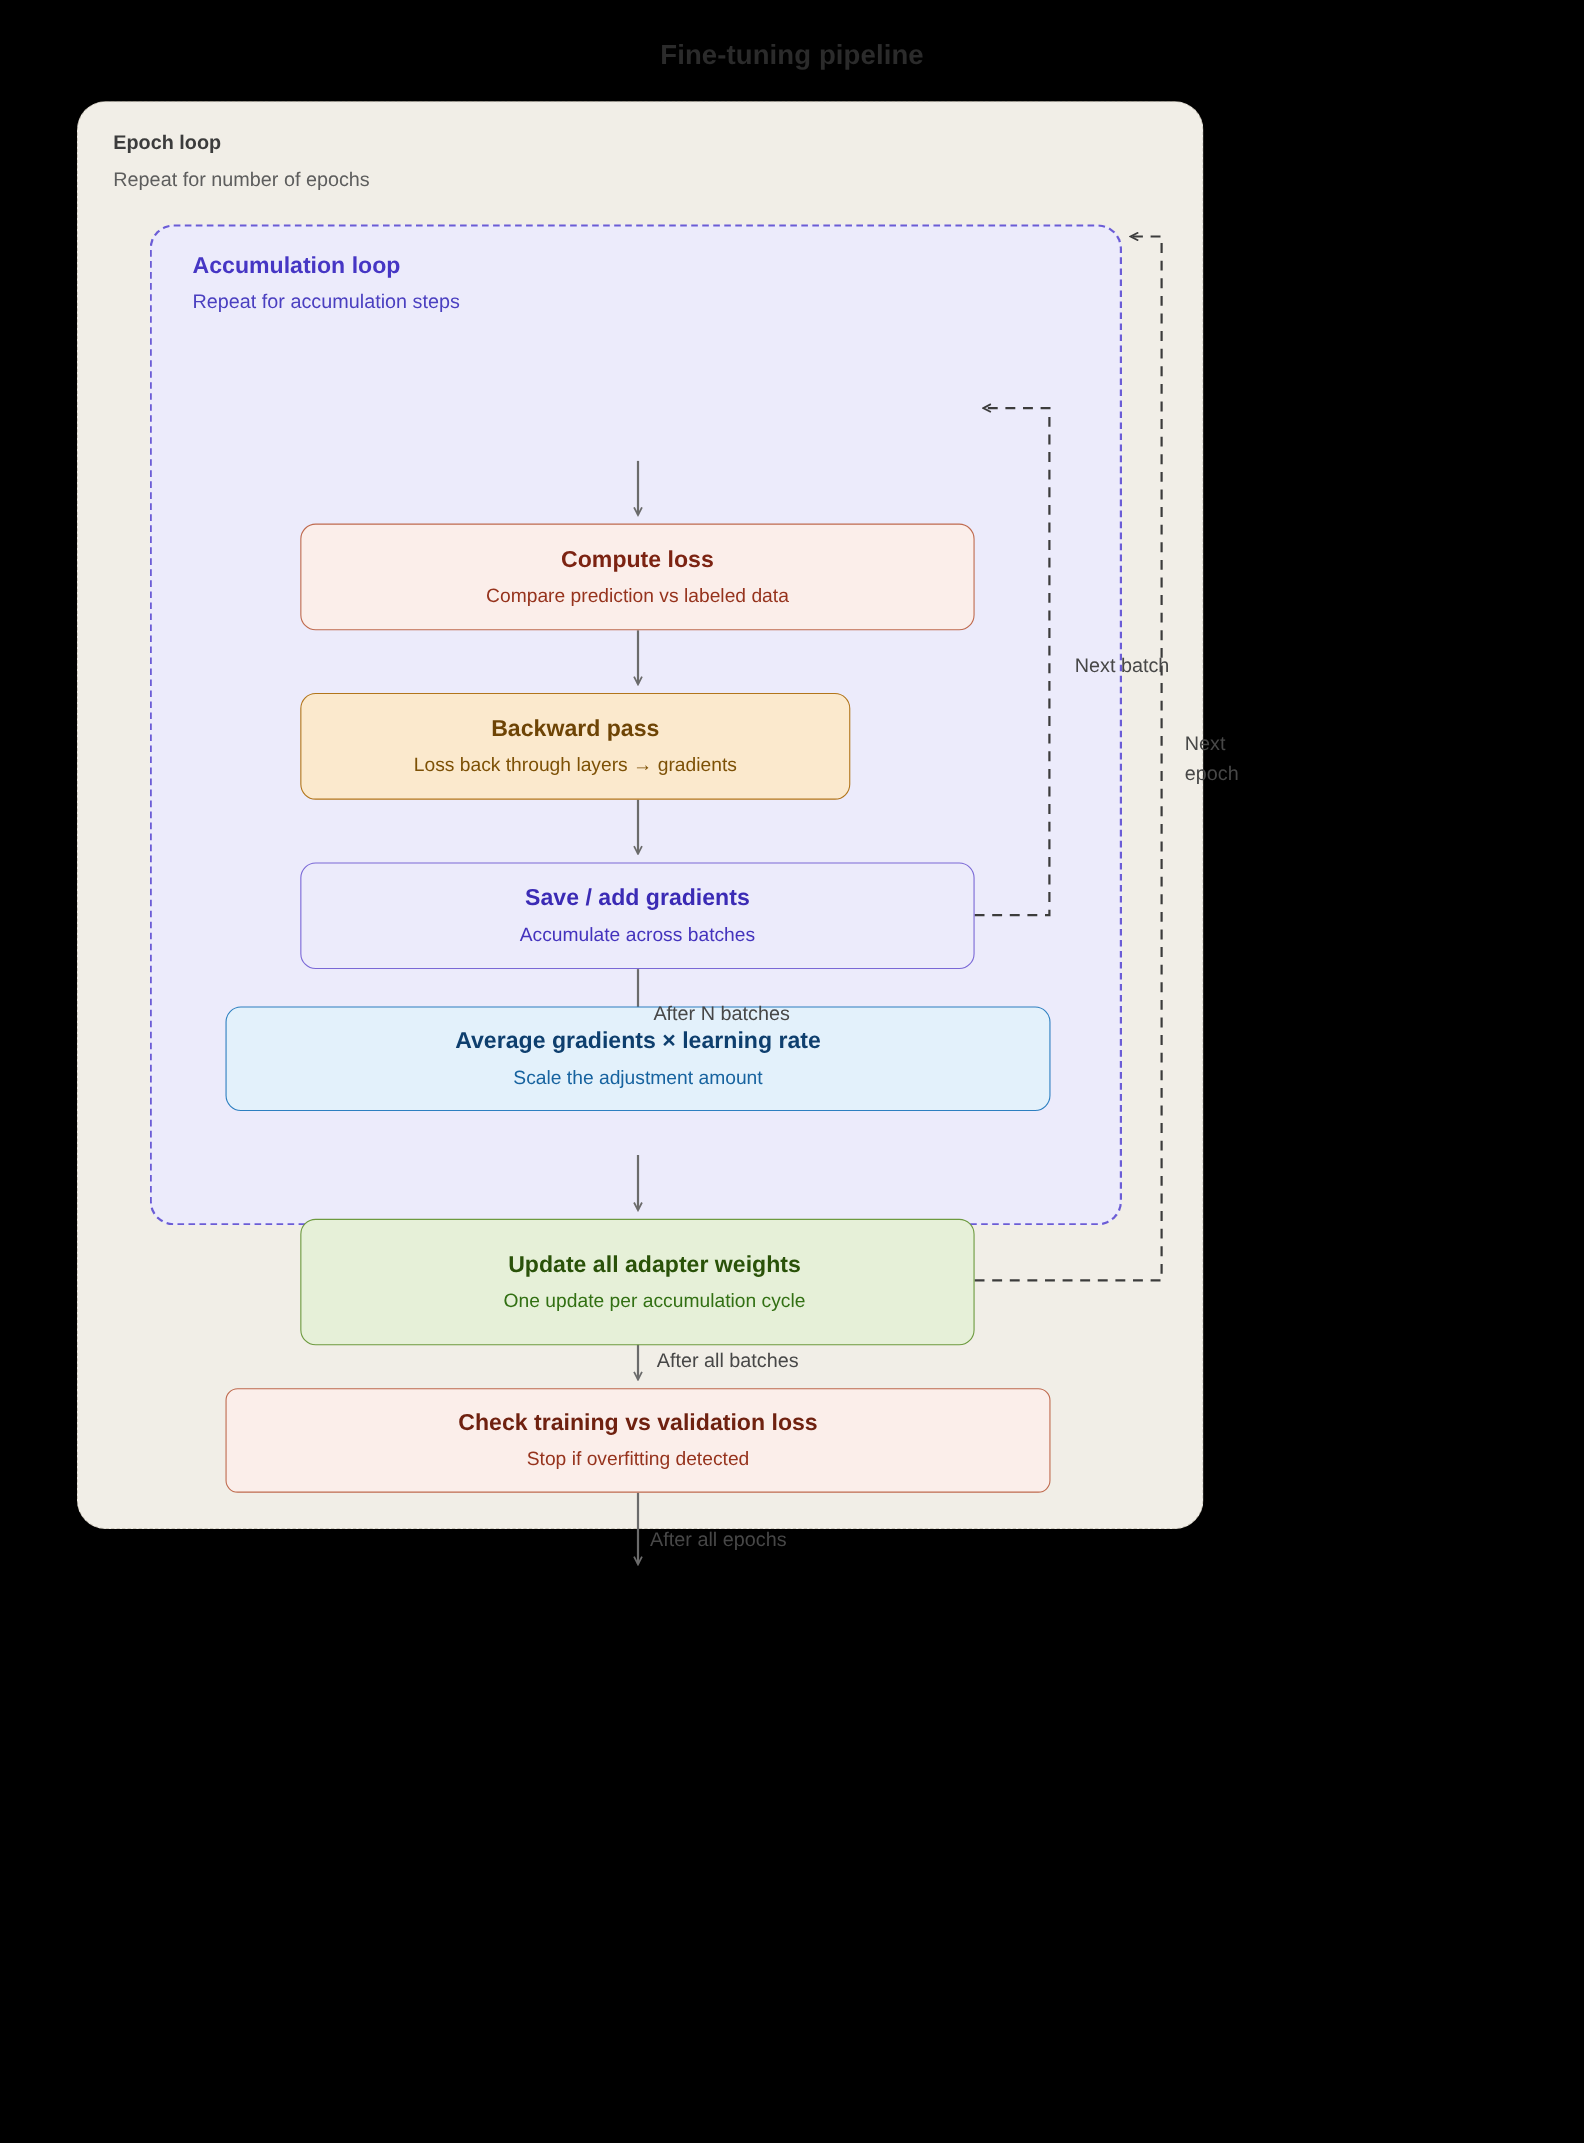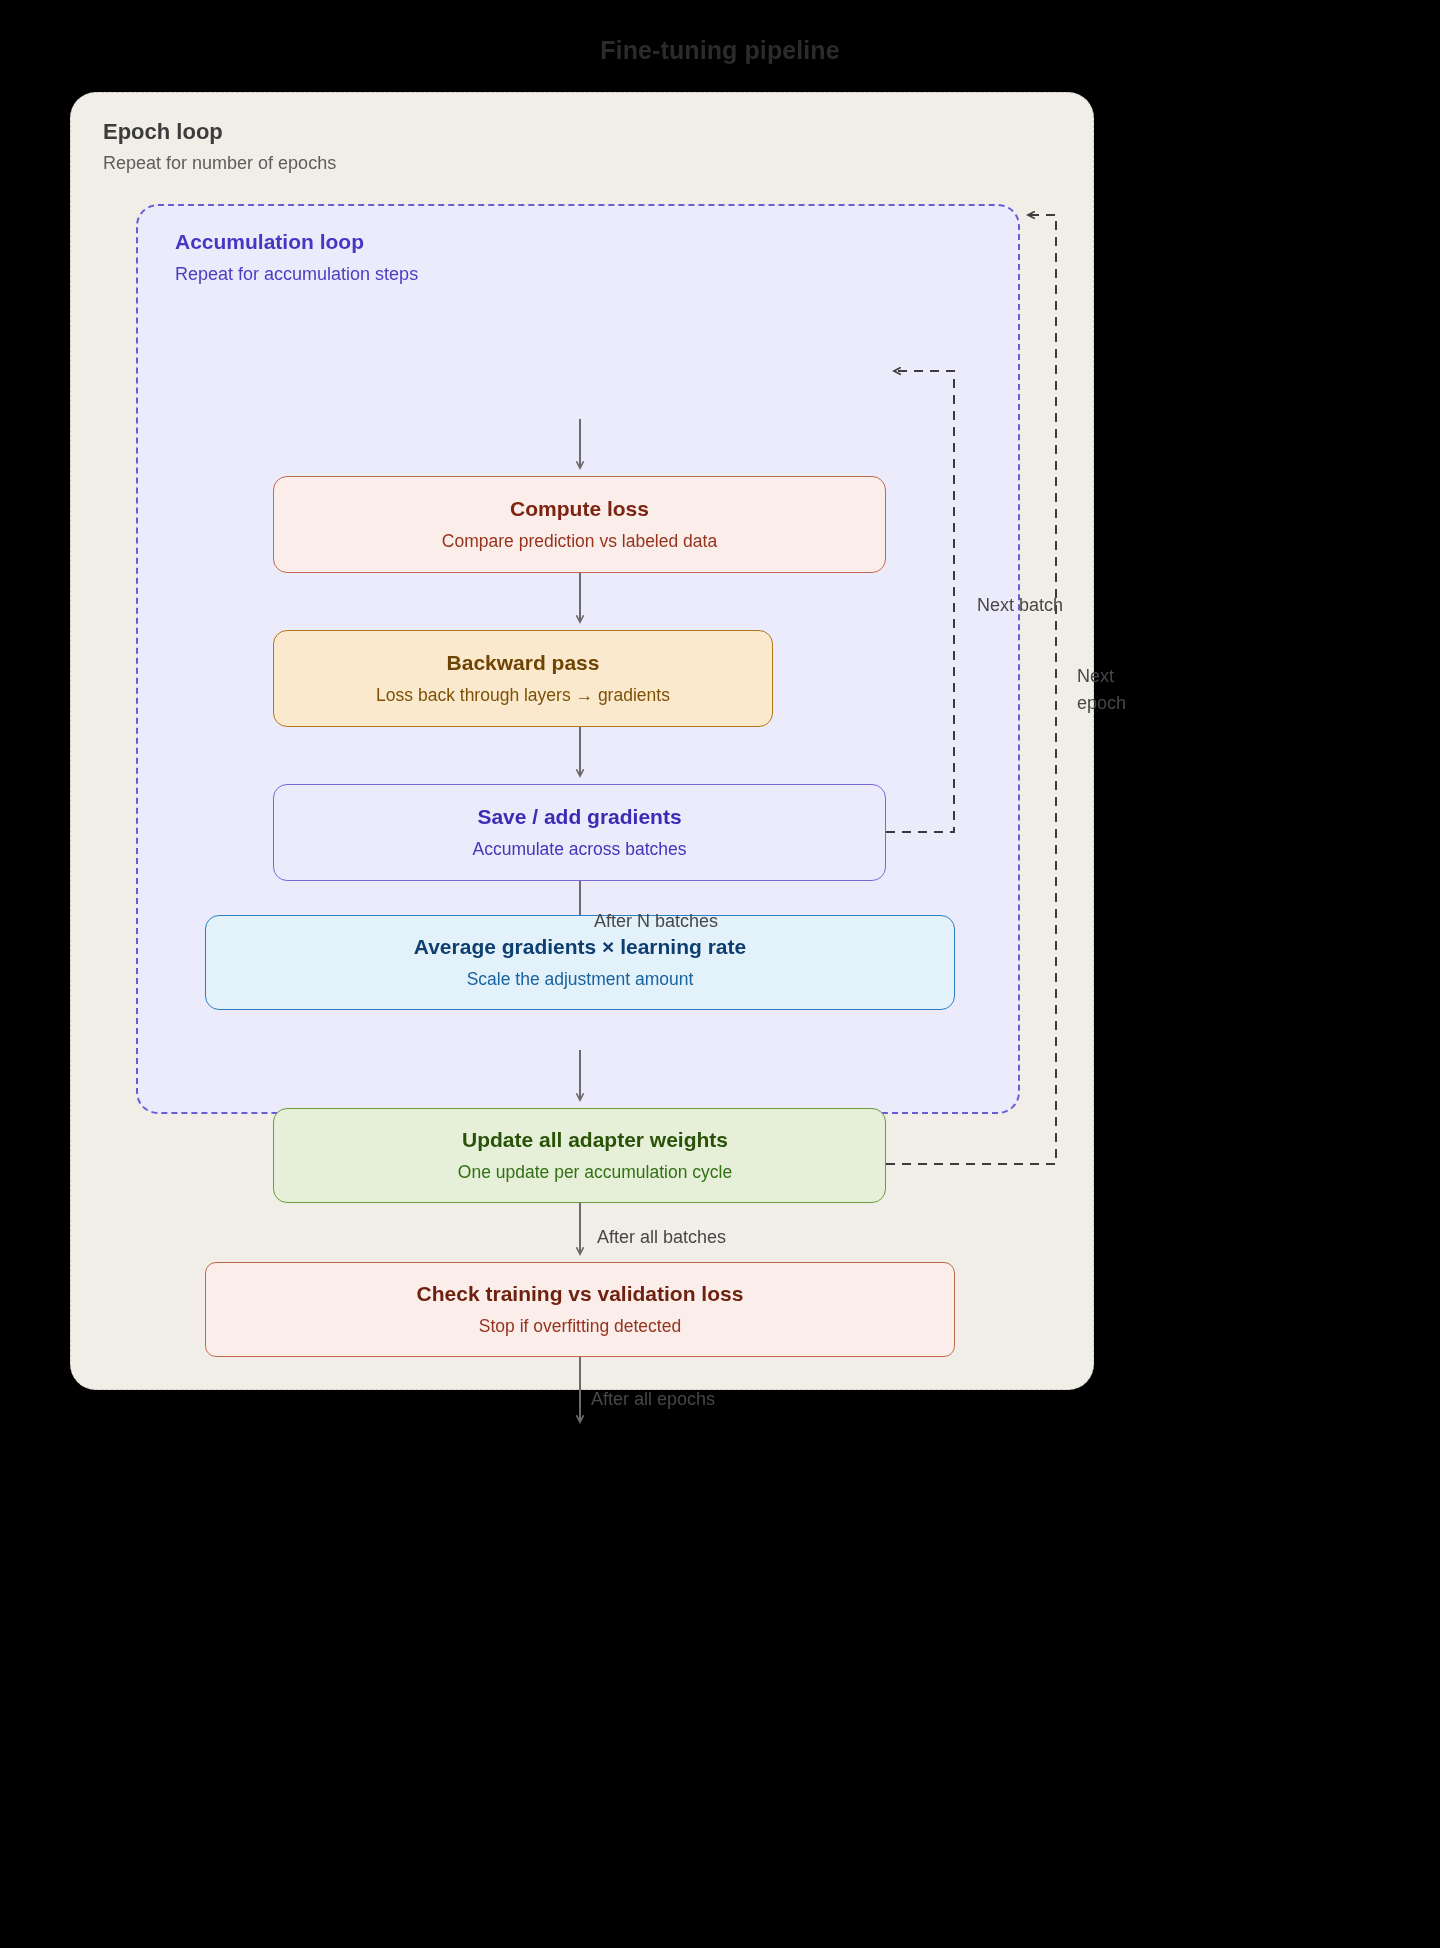--- a/index.html
+++ b/index.html
@@ -27,21 +27,21 @@
   .epoch-loop {
     position: absolute;
     left: 70px; top: 92px;
     width: 1024px; height: 1298px;
     background: #f1eee7;
     border: 1px dashed #cfc9bd;
     border-radius: 26px;
   }
   .epoch-title {
     position: absolute; left: 32px; top: 26px;
-    font-size: 22px; font-weight: bold; color: #3c3c3c;
+    font-size: 18px; font-weight: bold; color: #3c3c3c;
   }
   .epoch-sub {
     position: absolute; left: 32px; top: 60px;
     font-size: 18px; color: #5d5d5d;
   }
 
   
   .accum-loop {
     position: absolute;
     left: 136px; top: 204px;
@@ -88,21 +88,21 @@
   .n-save     { left: 273px; top: 784px; width: 613px; height: 97px;
                 background:#ecebfb; border-color:#7a68d6;align-items:center; }
   .n-save .t, .n-save .s { color:#3b2bb5; }
   .n-save .s { color:#4433bd; }
 
   .n-avg      { left: 205px; top: 915px; width: 750px; height: 95px;
                 background:#e3f1fb; border-color:#2c7fc0; }
   .n-avg .t { color:#0e3f6e; }
   .n-avg .s { color:#17639f; }
 
-  .n-update   { left: 273px; top: 1108px; width: 613px; height: 95px;
+  .n-update   { left: 273px; top: 1108px; width: 613px; height: 115px;
                 background:#e6f0d8; border-color:#6d9a3f;padding-left:31px; }
   .n-update .t { color:#2a5209; }
   .n-update .s { color:#327013; }
 
   .n-check    { left: 205px; top: 1262px; width: 750px; height: 95px;
                 background:#fbeeea; border-color:#bf6a4e;border-radius:11px; }
   .n-check .t { color:#6f2110; }
   .n-check .s { color:#96331d; }
 
   .n-eval     { left: 205px; top: 1430px; width: 750px; height: 95px;

